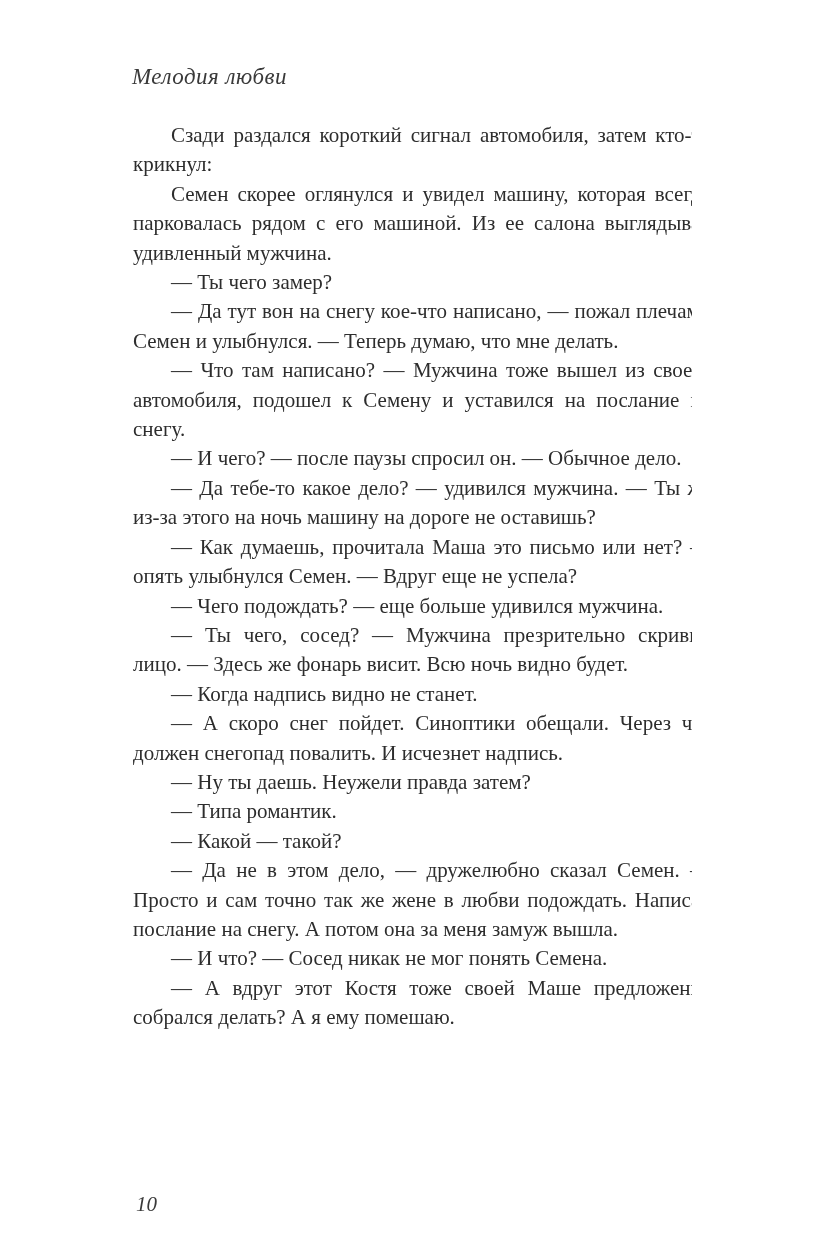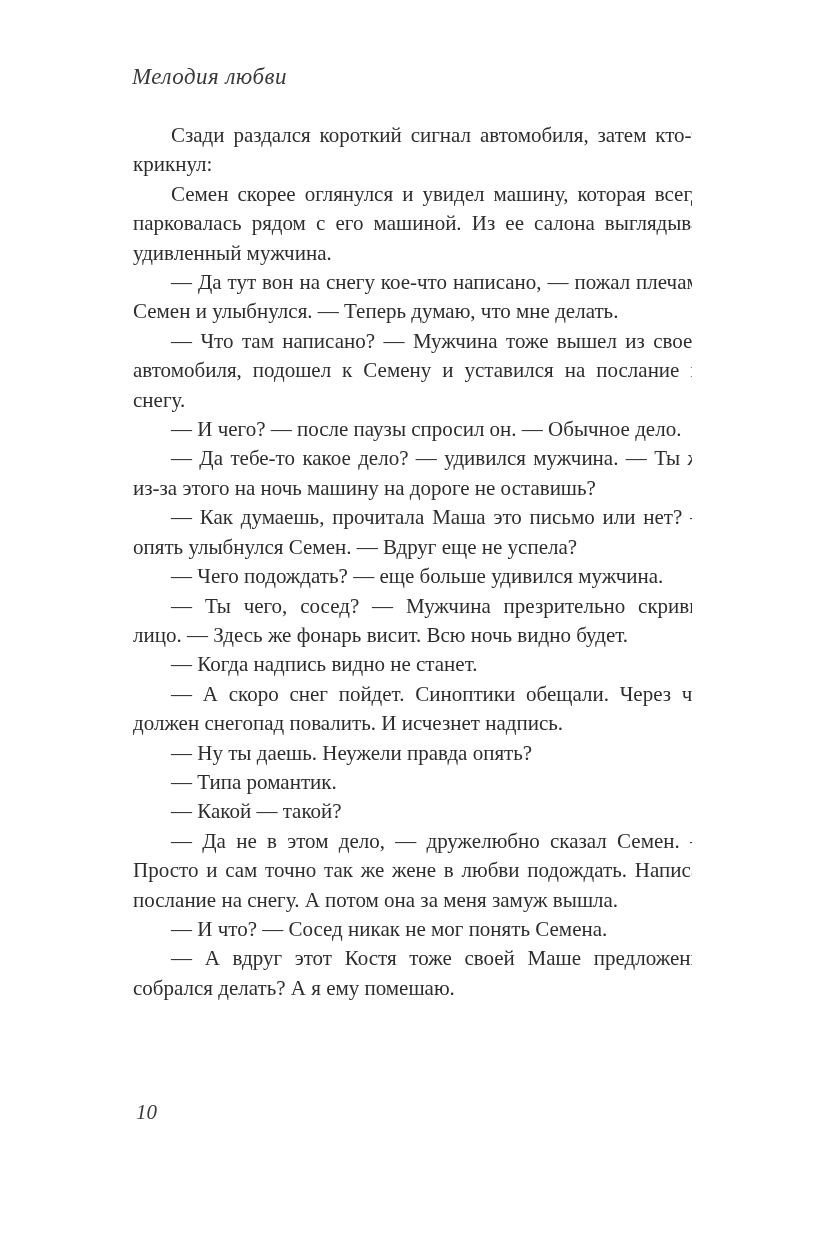--- a/index.html
+++ b/index.html
@@ -37,46 +37,47 @@
     hyphens: auto;
     -webkit-hyphens: auto;
   }
   .page-body p.para {
     margin: 0;
     padding: 0;
     text-indent: 38px;
   }
   .page-number {
     position: absolute;
-    top: 1100px;
+    top: 1192px;
     left: 136px;
     font-style: italic;
     font-size: 21px;
     color: #3a3a3a;
   }
 </style>
 </head>
 <body>
 
 <div class="page">
   <div class="running-header">Мелодия любви</div>
 
   <div class="page-body">
       <p class="para">Сзади раздался короткий сигнал автомобиля, затем кто-то крикнул:</p>
       <p class="para">Семен скорее оглянулся и увидел машину, которая всегда парковалась рядом с его машиной. Из ее салона выглядывал удивленный мужчина.</p>
+      <p class="para">— Ты чего замер?</p>
       <p class="para">— Да тут вон на снегу кое-что написано, — пожал плечами Семен и улыбнулся. — Теперь думаю, что мне делать.</p>
       <p class="para">— Что там написано? — Мужчина тоже вышел из своего автомобиля, подошел к Семену и уставился на послание на снегу.</p>
       <p class="para">— И чего? — после паузы спросил он. — Обычное дело.</p>
       <p class="para">— Да тебе-то какое дело? — удивился мужчина. — Ты же из-за этого на ночь машину на дороге не оставишь?</p>
       <p class="para">— Как думаешь, прочитала Маша это письмо или нет? — опять улыбнулся Семен. — Вдруг еще не успела?</p>
       <p class="para">— Чего подождать? — еще больше удивился мужчина.</p>
       <p class="para">— Ты чего, сосед? — Мужчина презрительно скривил лицо. — Здесь же фонарь висит. Всю ночь видно будет.</p>
       <p class="para">— Когда надпись видно не станет.</p>
       <p class="para">— А скоро снег пойдет. Синоптики обещали. Через час должен снегопад повалить. И исчезнет надпись.</p>
-      <p class="para">— Ну ты даешь. Неужели правда опять?</p>
+      <p class="para">— Ну ты даешь. Неужели правда затем?</p>
       <p class="para">— Типа романтик.</p>
       <p class="para">— Какой — такой?</p>
       <p class="para">— Да не в этом дело, — дружелюбно сказал Семен. — Просто и сам точно так же жене в любви подождать. Написал послание на снегу. А потом она за меня замуж вышла.</p>
       <p class="para">— И что? — Сосед никак не мог понять Семена.</p>
       <p class="para">— А вдруг этот Костя тоже своей Маше предложение собрался делать? А я ему помешаю.</p>
     </div>
 
   <div class="page-number">10</div>
 </div>
 

